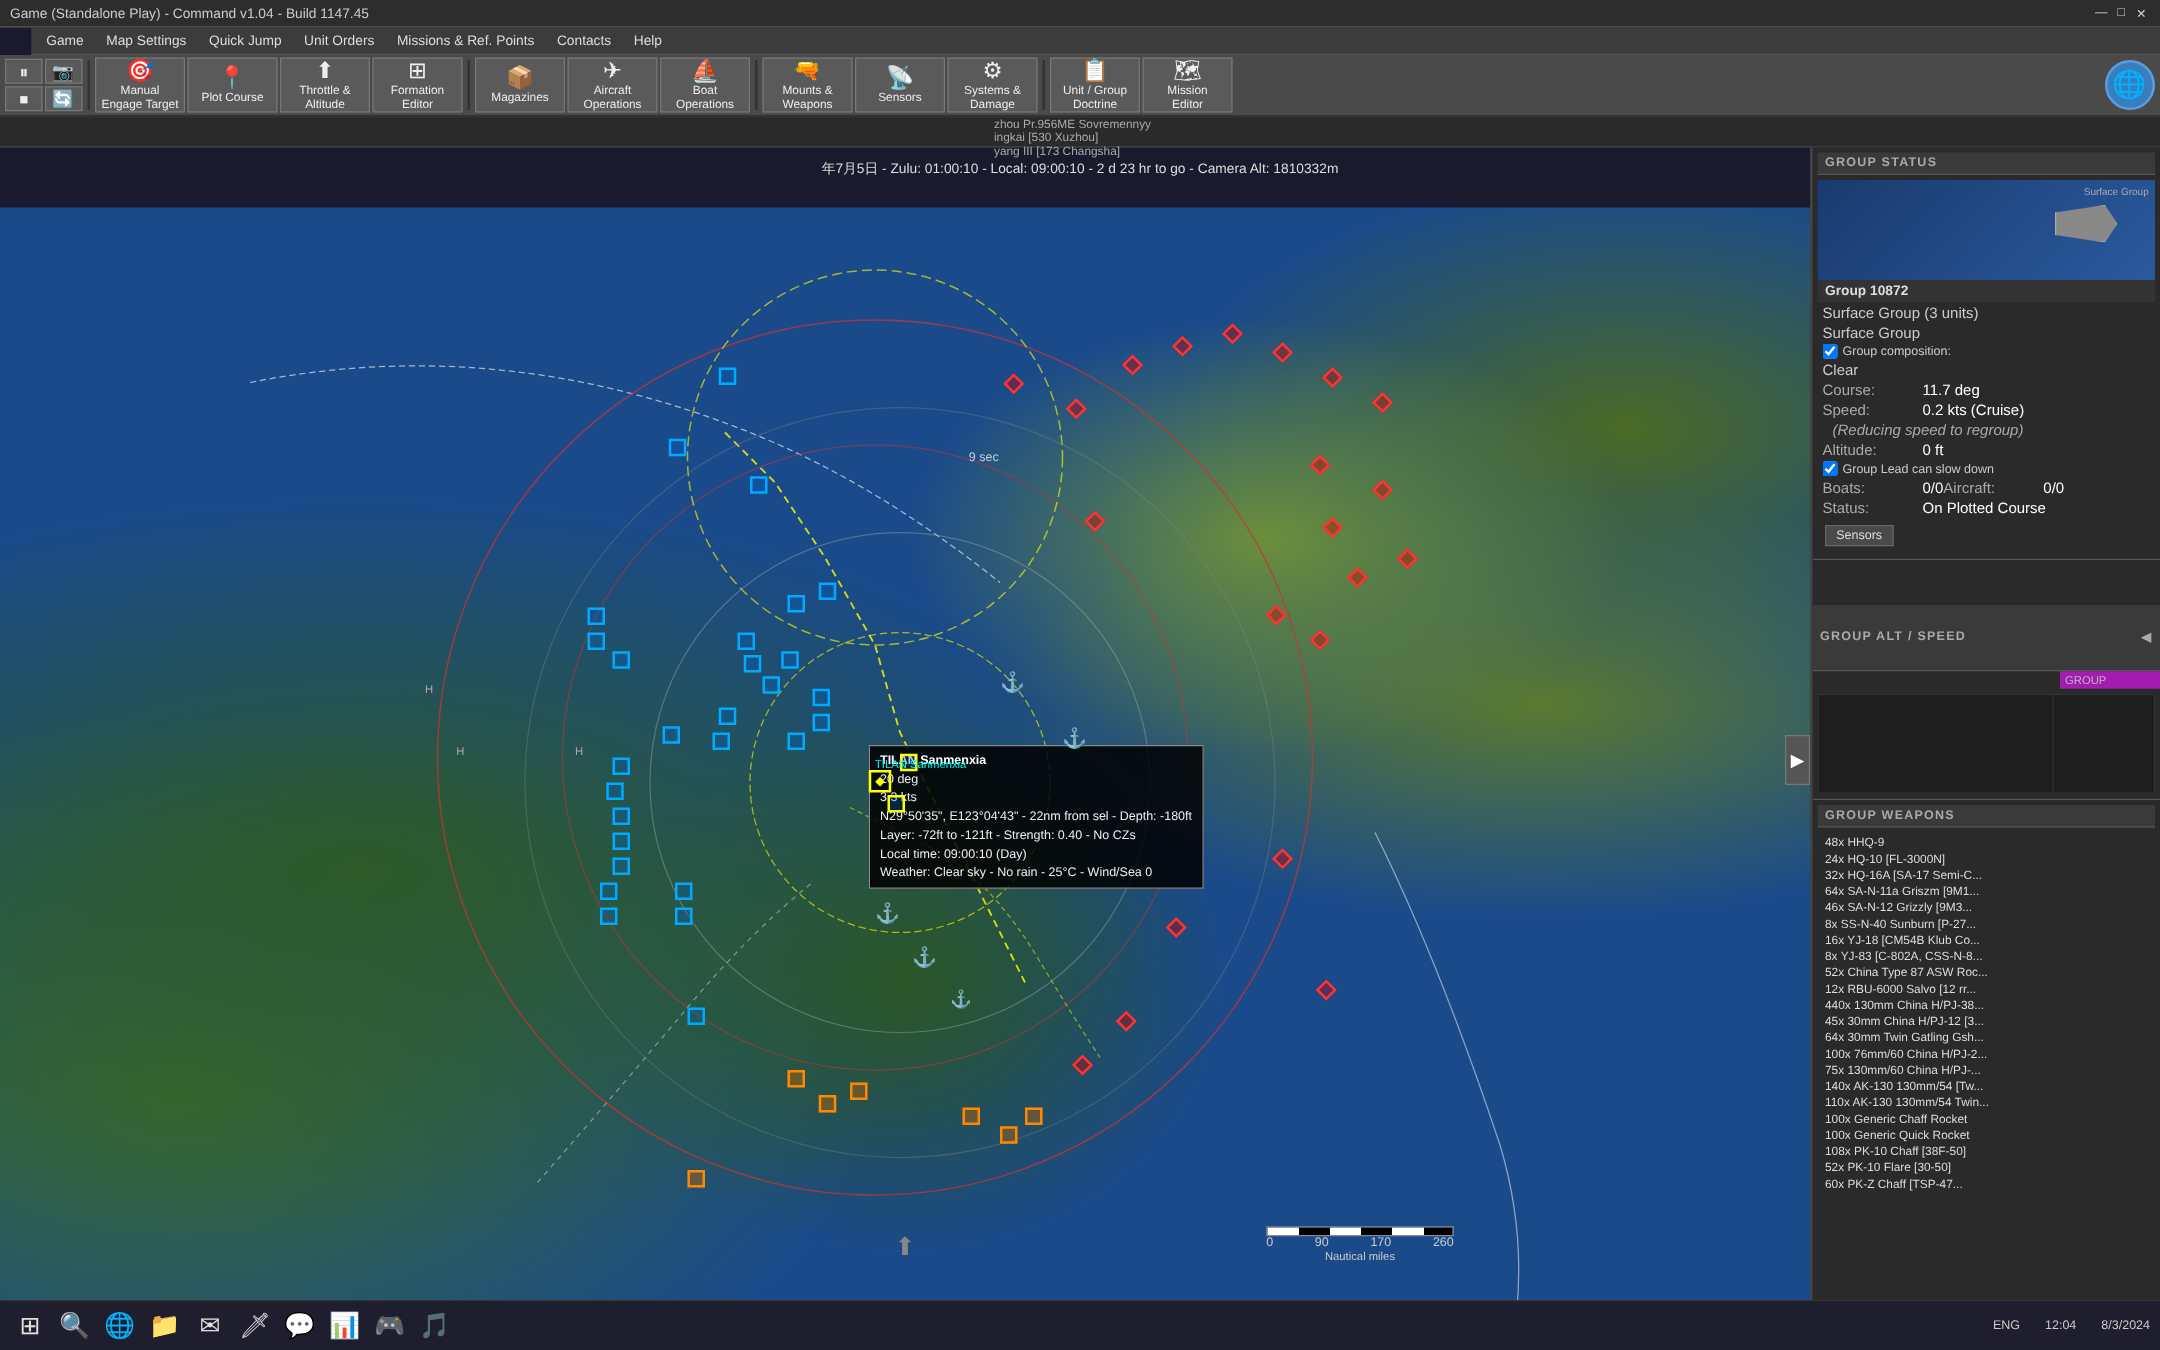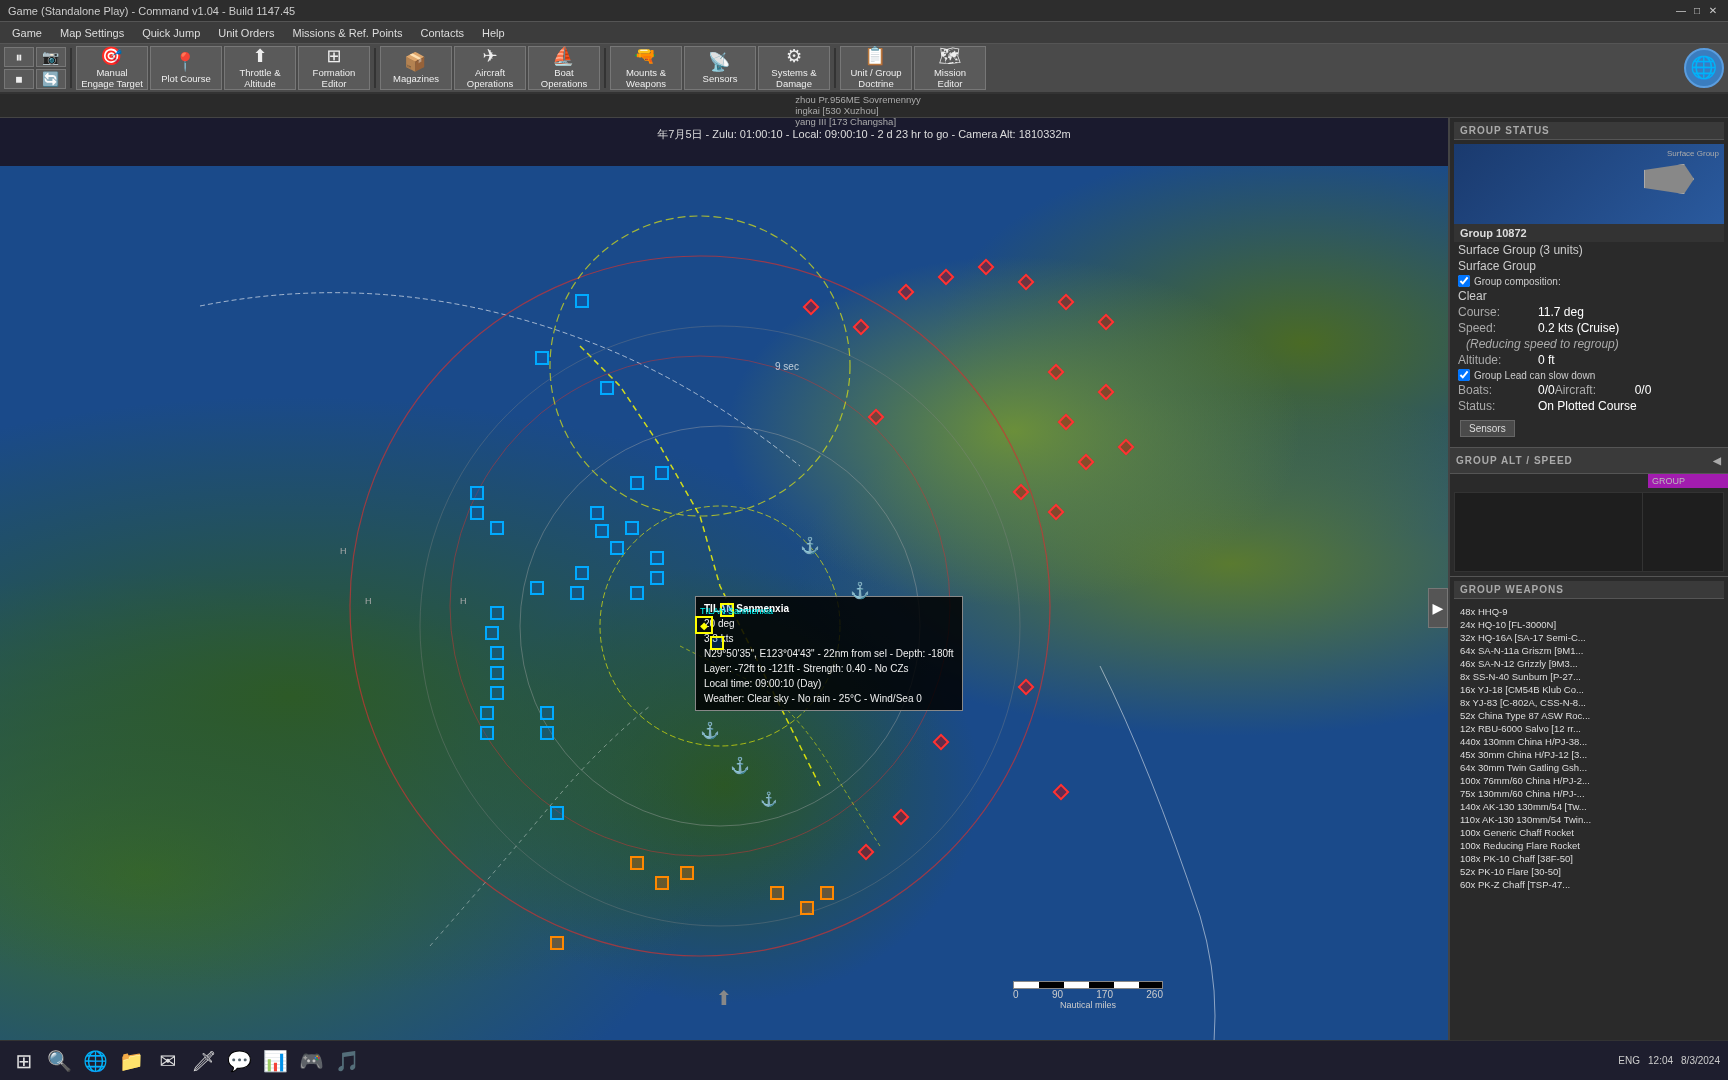--- a/index.html
+++ b/index.html
@@ -29,20 +29,21 @@
 
     
     #menubar {
       height: 22px;
       background: #3c3c3c;
       display: flex;
       align-items: center;
       padding: 0 4px;
       border-bottom: 1px solid #555;
       gap: 2px;
+      margin-left: 25px;
     }
     .menu-item {
       padding: 2px 8px;
       cursor: pointer;
       font-size: 11px;
       color: #ddd;
     }
 
     
     #toolbar {
@@ -310,21 +311,21 @@
       width: 32px; height: 32px;
       display: flex; align-items: center; justify-content: center;
       font-size: 20px;
       cursor: pointer;
     }
 
     .taskbar-right {
       margin-left: auto;
       display: flex;
       align-items: center;
-      gap: 8px;
+      gap: 20px;
       font-size: 10px;
       color: #ccc;
     }
 
     
     .map-text {
       position: absolute;
       color: rgba(255,255,255,0.7);
       font-size: 10px;
       pointer-events: none;
@@ -349,25 +350,26 @@
 
     
     .alt-speed-section {
       border-bottom: 1px solid #555;
     }
     .alt-speed-title {
       background: #3a3a3a;
       color: #aaa;
       font-size: 10px;
       font-weight: bold;
-      padding: 7px 6px;
+      padding: 20px 6px;
       letter-spacing: 1px;
       border-bottom: 1px solid #555;
       display: flex;
       justify-content: space-between;
+      margin-top: 36px;
     }
     .group-col-header {
       background: #a21caf;
       color: #bbb;
       font-size: 9px;
       text-align: left;
       padding: 2px 4px;
     }
   </style>
 </head>
@@ -841,21 +843,21 @@
           <div class="weapon-item">52x China Type 87 ASW Roc...</div>
           <div class="weapon-item">12x RBU-6000 Salvo [12 rr...</div>
           <div class="weapon-item">440x 130mm China H/PJ-38...</div>
           <div class="weapon-item">45x 30mm China H/PJ-12 [3...</div>
           <div class="weapon-item">64x 30mm Twin Gatling Gsh...</div>
           <div class="weapon-item">100x 76mm/60 China H/PJ-2...</div>
           <div class="weapon-item">75x 130mm/60 China H/PJ-...</div>
           <div class="weapon-item">140x AK-130 130mm/54 [Tw...</div>
           <div class="weapon-item">110x AK-130 130mm/54 Twin...</div>
           <div class="weapon-item">100x Generic Chaff Rocket</div>
-          <div class="weapon-item">100x Reducing Flare Rocket</div>
+          <div class="weapon-item">100x Generic Quick Rocket</div>
           <div class="weapon-item">108x PK-10 Chaff [38F-50]</div>
           <div class="weapon-item">52x PK-10 Flare [30-50]</div>
           <div class="weapon-item">60x PK-Z Chaff [TSP-47...</div>
         </div>
     </div>
 
   </div>
 </div>
 
 <div id="statusbar-bottom">

